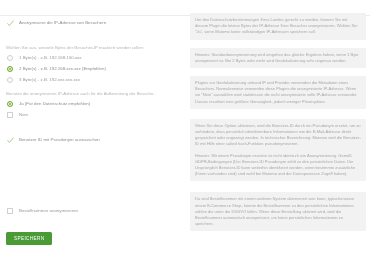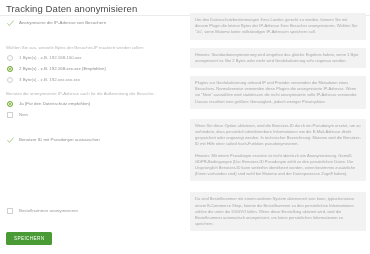--- a/index.html
+++ b/index.html
@@ -142,21 +142,20 @@
     padding: 4px 8px;
     cursor: pointer;
     white-space: nowrap;
   }
 </style>
 </head>
 <body>
 
 <div id="page">
 
-  <div class="page-title">Tracking Daten anonymisieren</div>
   <div class="title-rule"></div>
 
   <div class="col-left">
 
     <div class="frow checked">
       <span class="cb-check">
         <svg width="7" height="7" viewBox="0 0 12 12">
           <path d="M1 6.3 L4.2 9.4 L11 1.4" fill="none" stroke="#9ec87a" stroke-width="1.5" stroke-linecap="round" stroke-linejoin="round"></path>
         </svg>
       </span>

